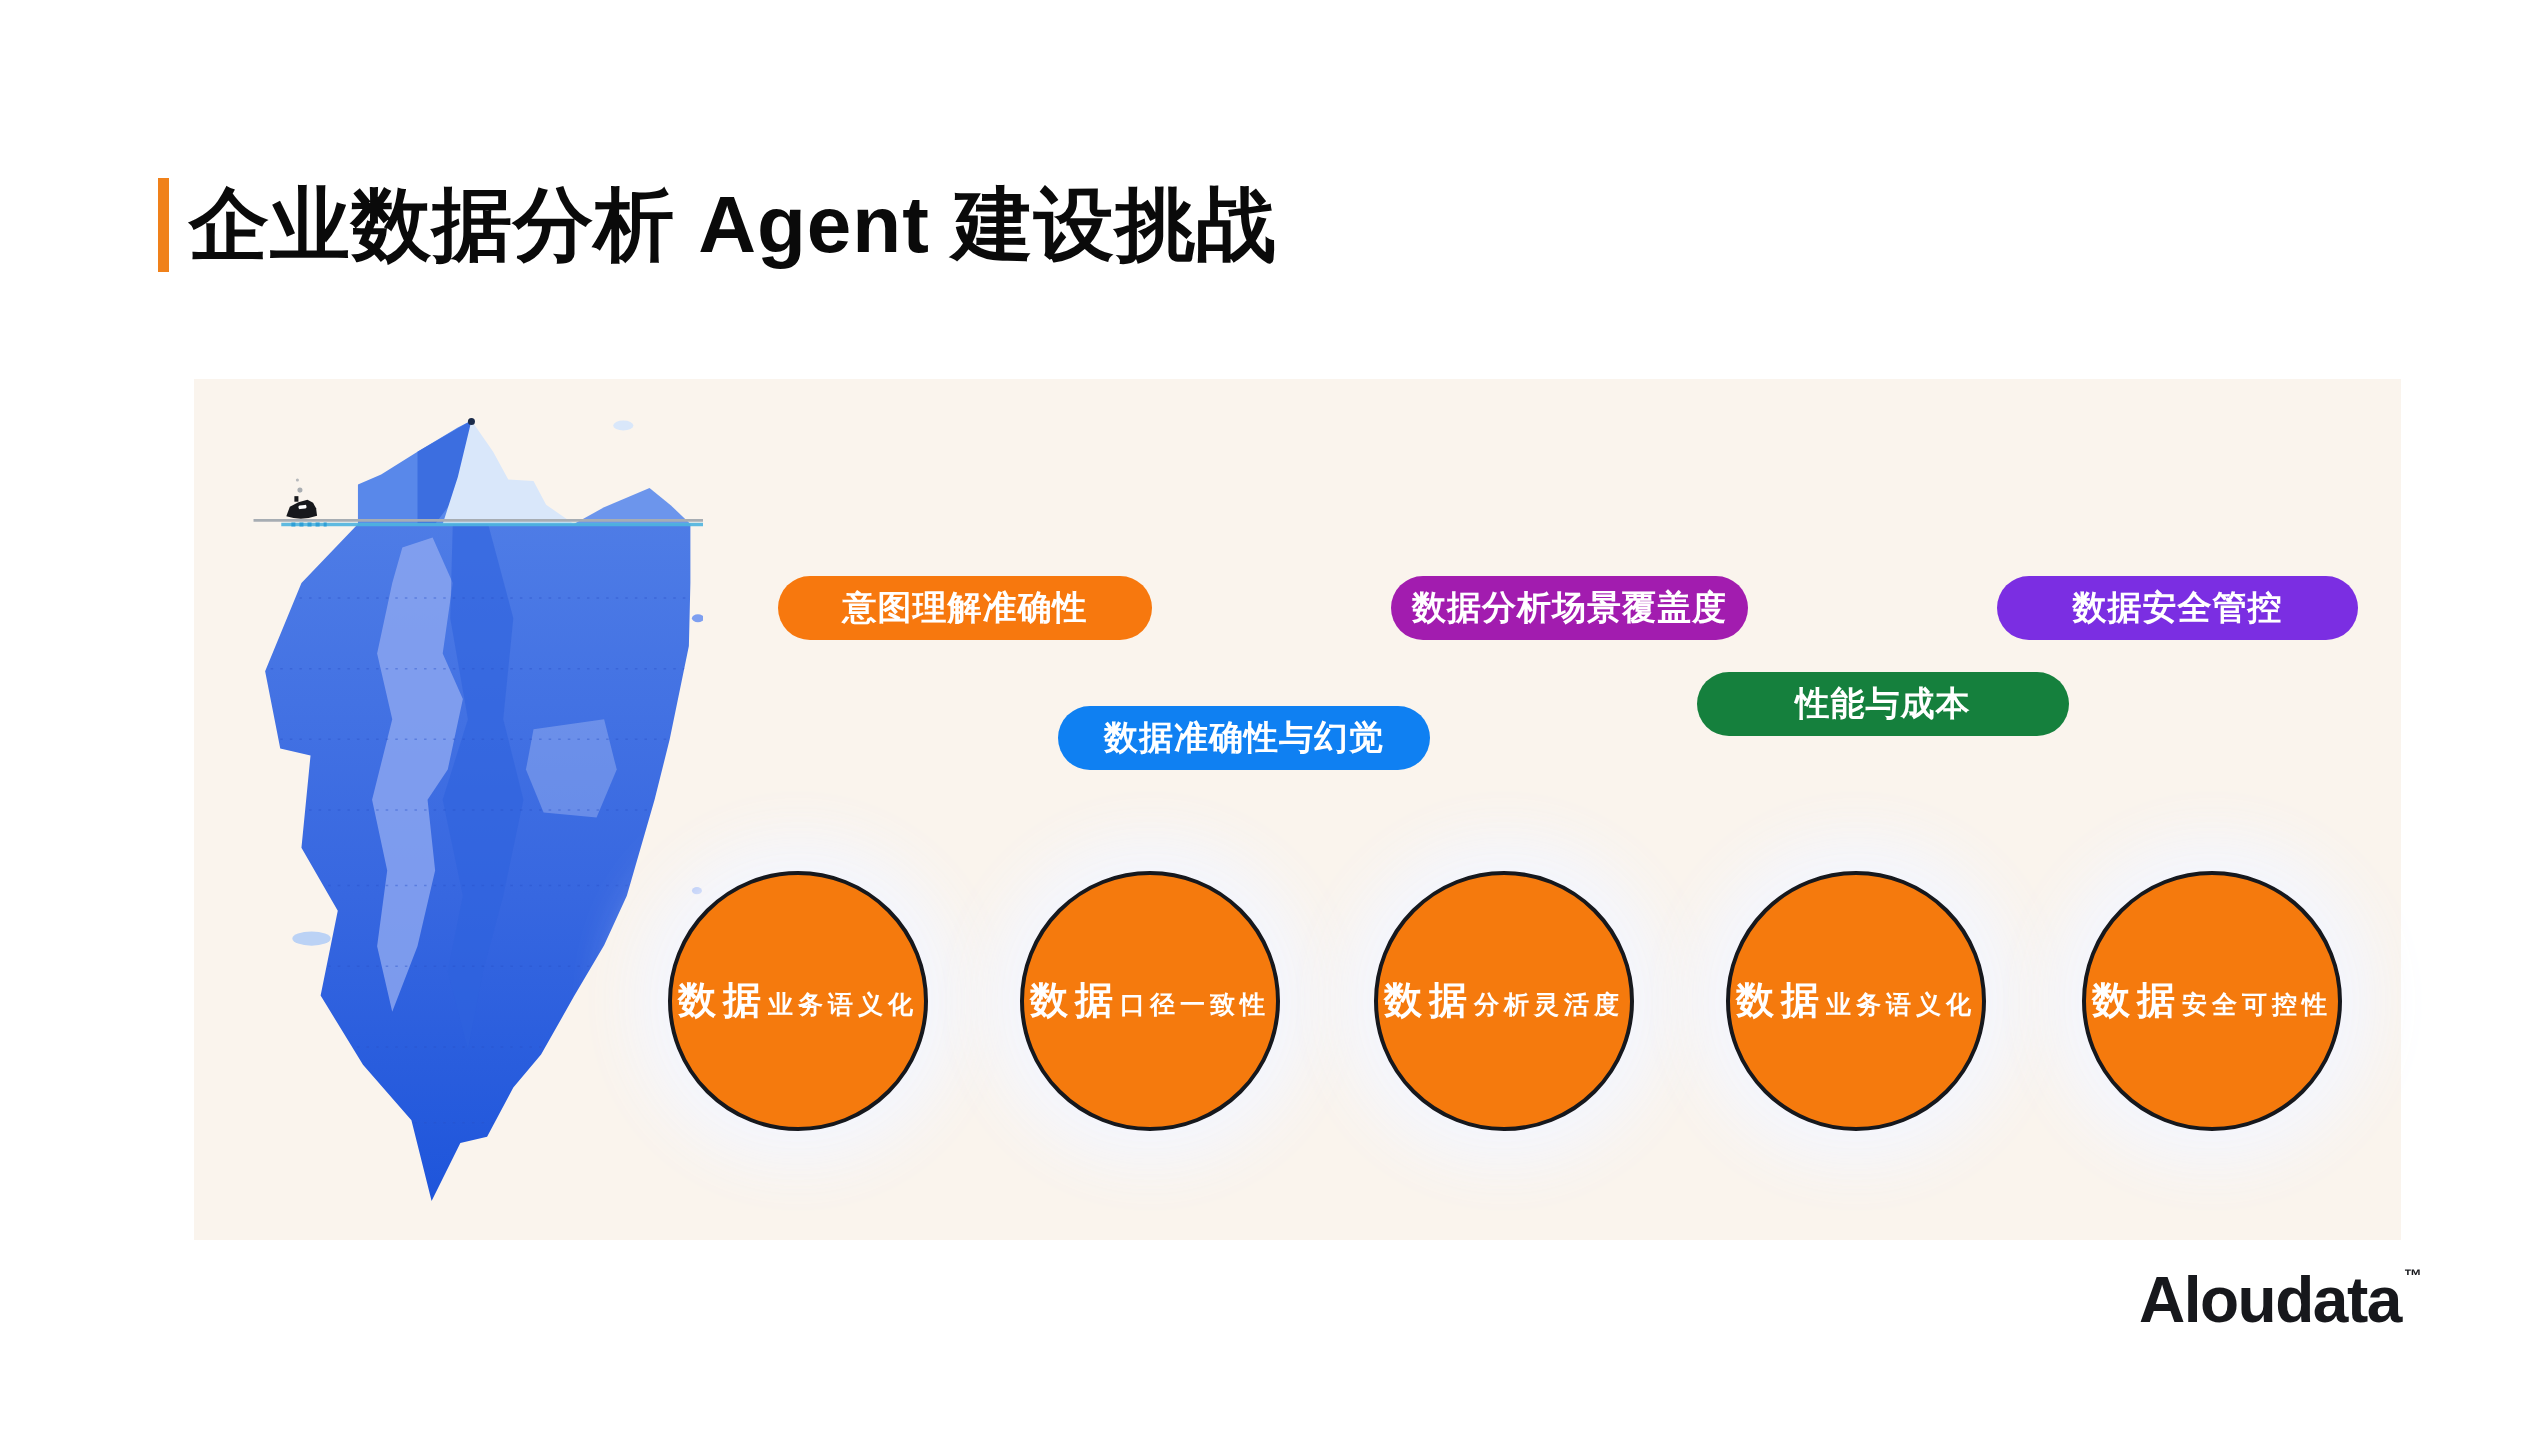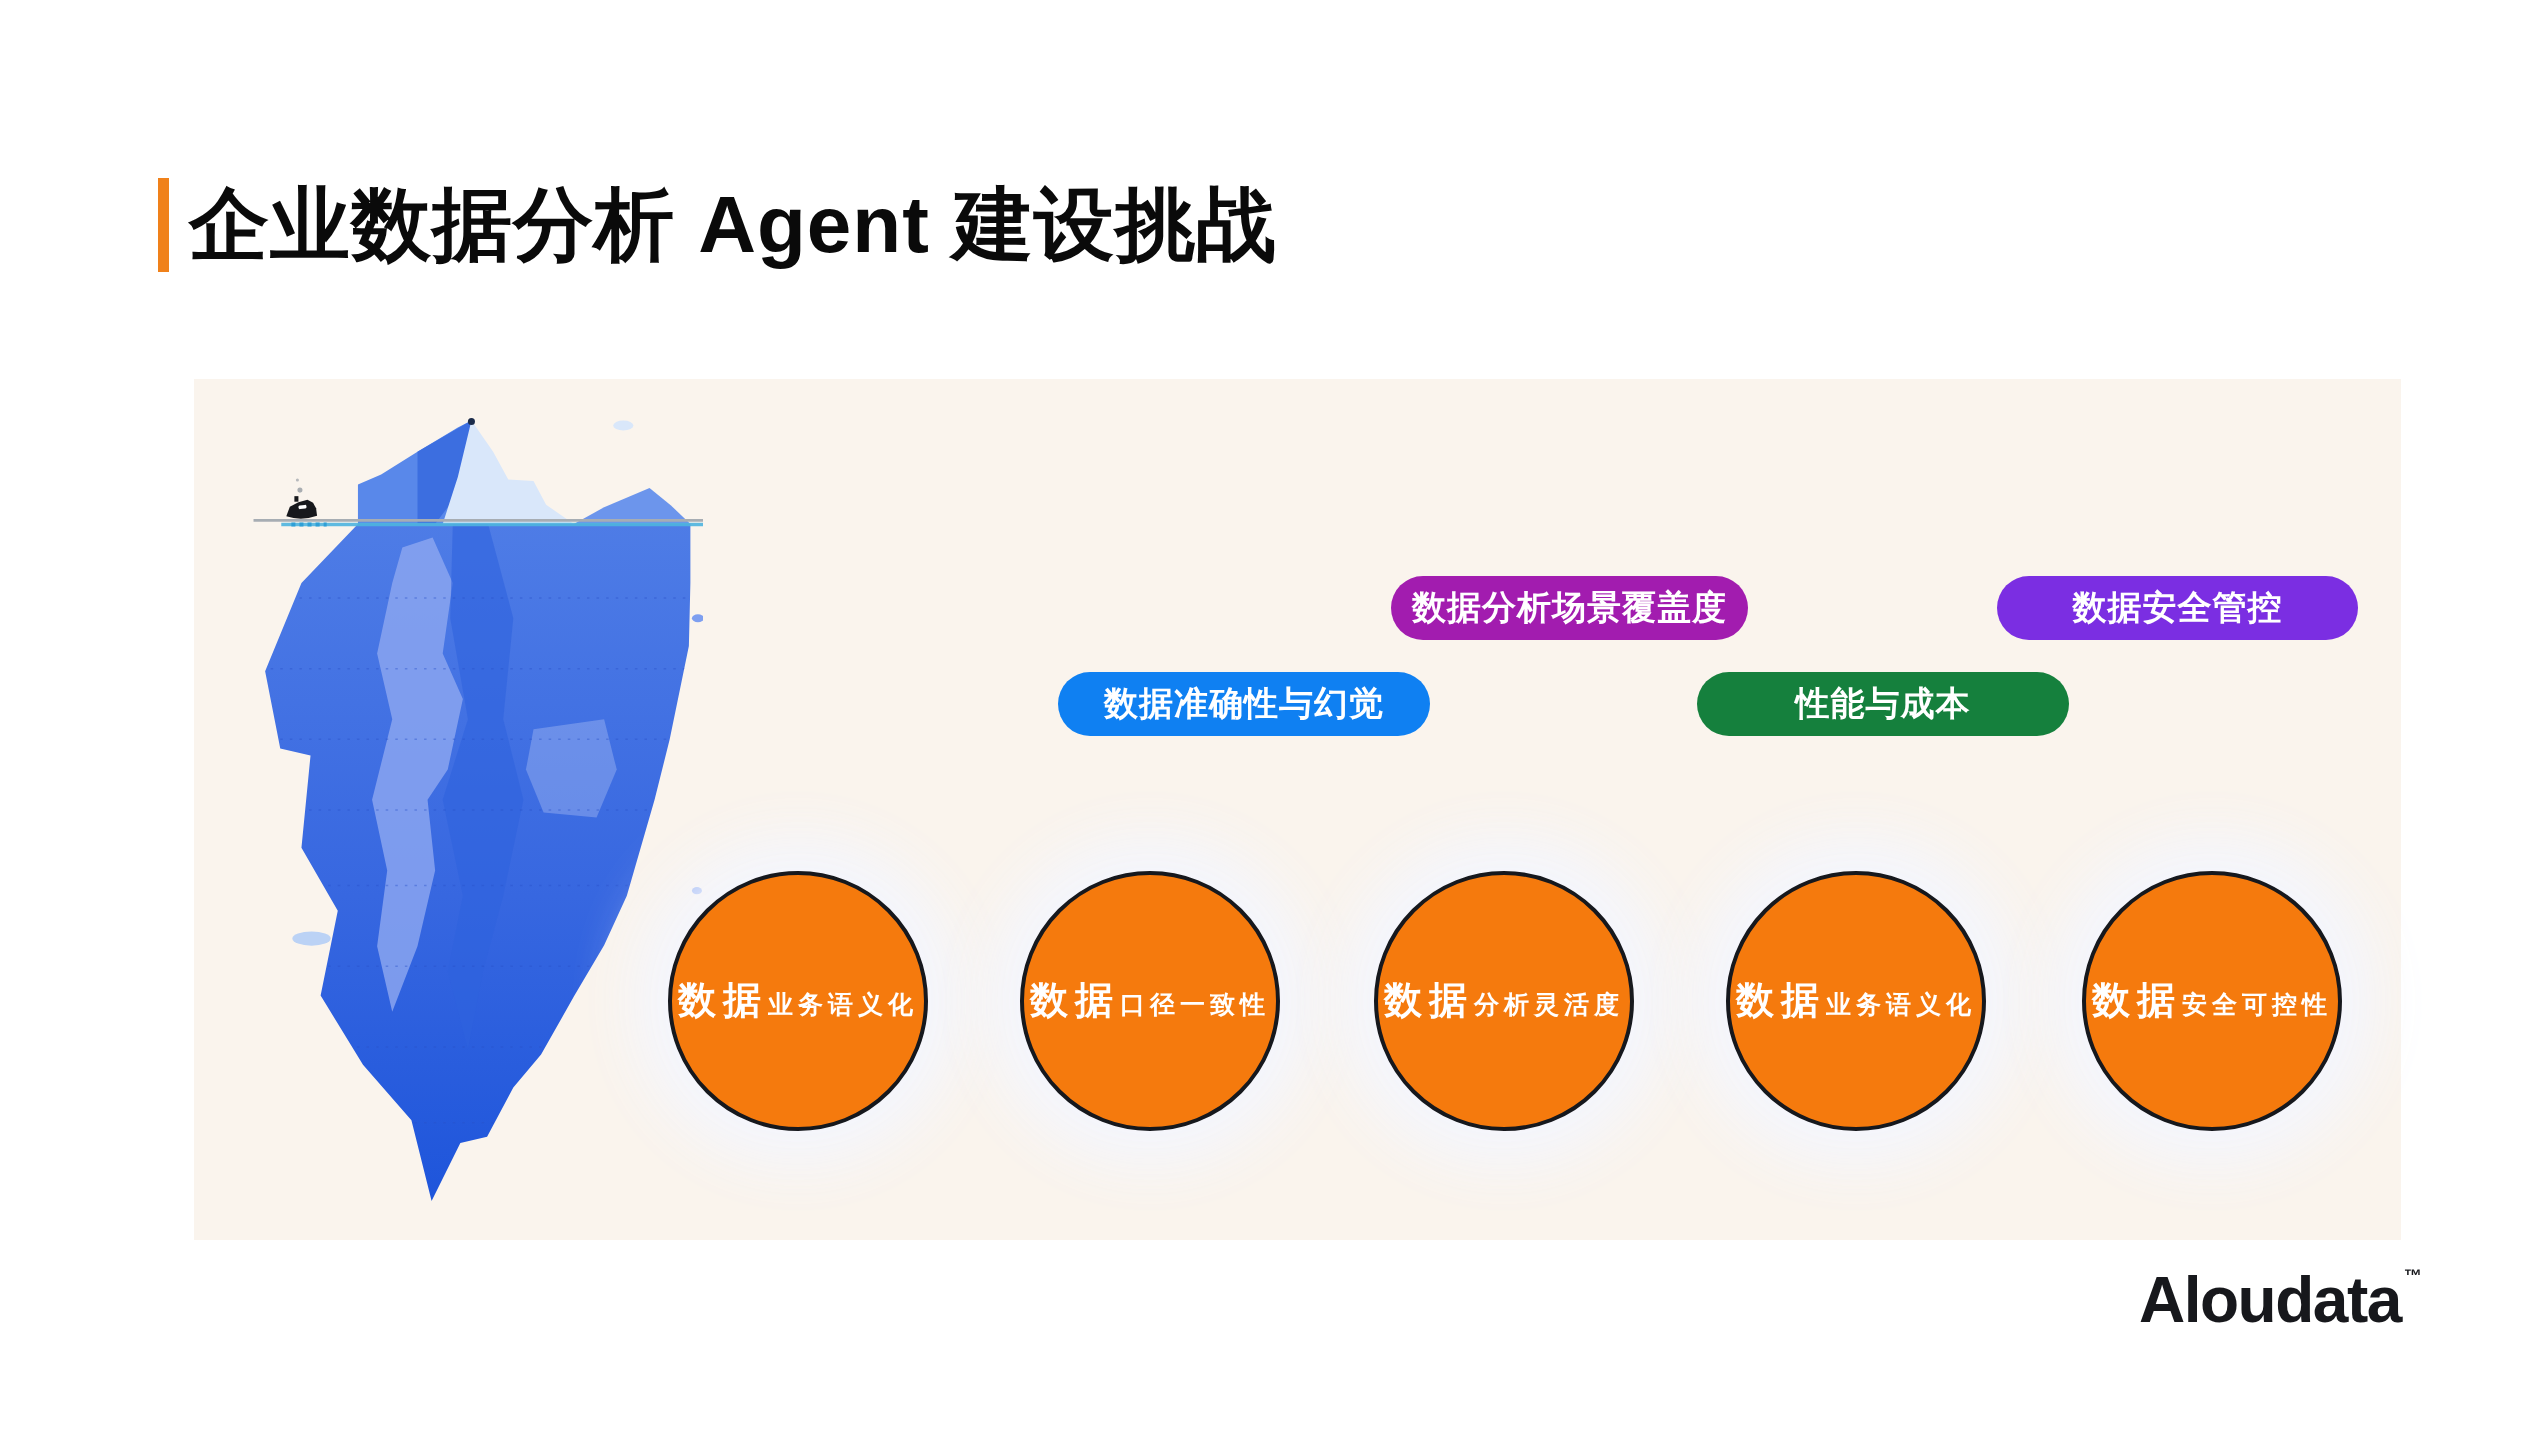--- a/index.html
+++ b/index.html
@@ -117,23 +117,24 @@
       <g>
         <path d="M70,198 L77,179 L94,170 L112,165 L123,171 L129,182 L131,197 Q100,208 70,198 Z" fill="#17181C"></path>
         <rect x="94" y="176" width="16" height="7" rx="3" fill="#ffffff" transform="rotate(-8 102 179)"></rect>
         <rect x="86" y="158" width="8" height="11" fill="#17181C"></rect>
         <circle cx="97" cy="146" r="5" fill="#9AA0A6" opacity="0.85"></circle>
         <circle cx="92" cy="126" r="3" fill="#9AA0A6" opacity="0.7"></circle>
       </g>
     </svg>
   </div>
 
+  <div class="pill pill-1" style="background: rgb(247, 120, 14);">意图理解准确性</div>
   <div class="pill pill-2" style="background: #a21caf;">数据分析场景覆盖度</div>
   <div class="pill pill-3" style="background: rgb(123, 46, 226);">数据安全管控</div>
-  <div class="pill pill-4" style="background: rgb(15, 128, 242);">数据准确性与幻觉</div>
+  <div class="pill pill-4" style="background: rgb(15, 128, 242); margin-top: 34px;">数据准确性与幻觉</div>
   <div class="pill pill-5" style="background: #15803d;">性能与成本</div>
 
   <div class="challenge-circle cc-1" style="background: rgb(245, 122, 13);">
     <div class="l1">数据</div>
     <div class="l2">业务语义化</div>
   </div>
   <div class="challenge-circle cc-2" style="background: rgb(245, 122, 13);">
     <div class="l1">数据</div>
     <div class="l2">口径一致性</div>
   </div>

